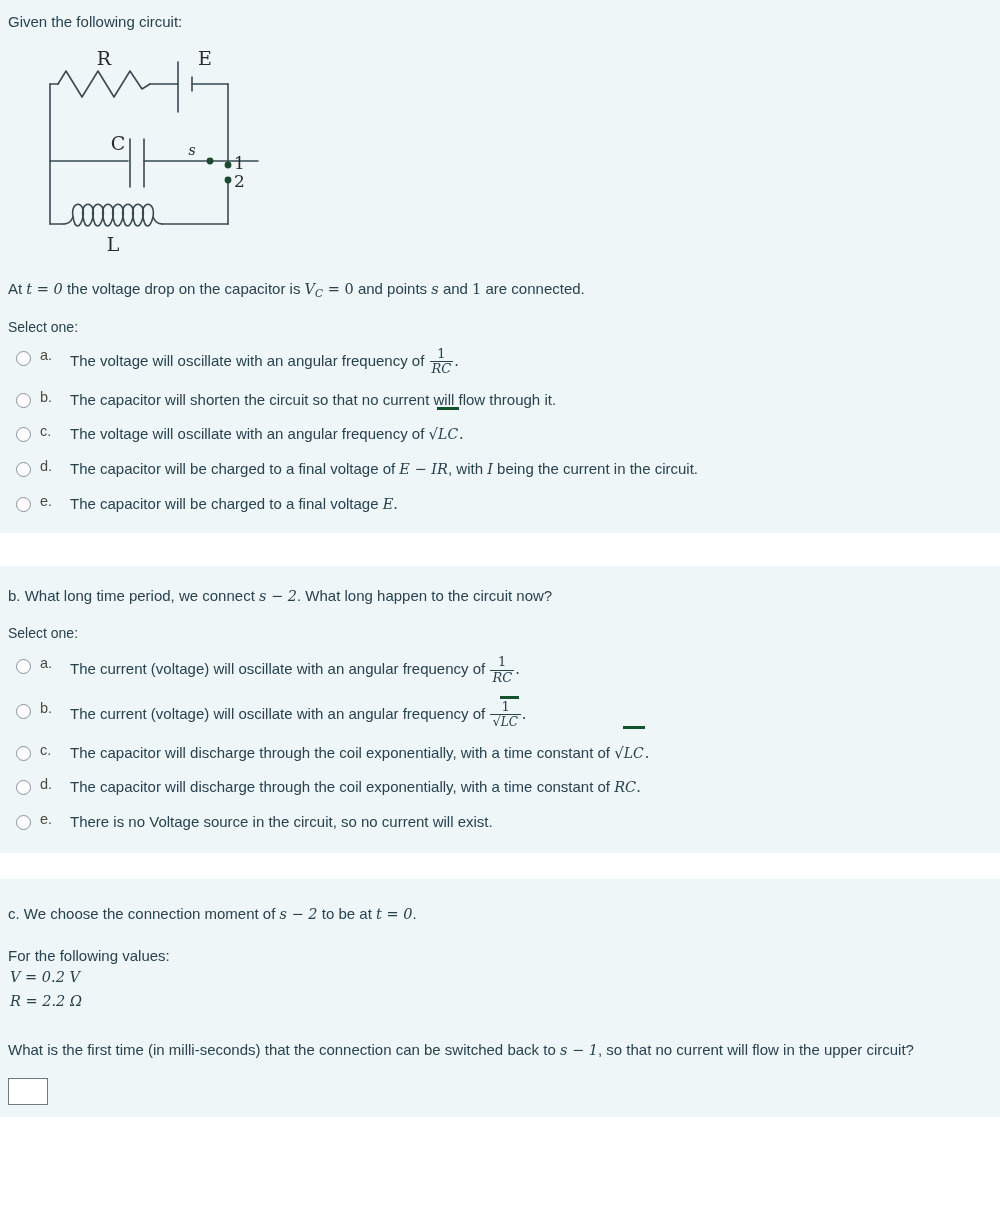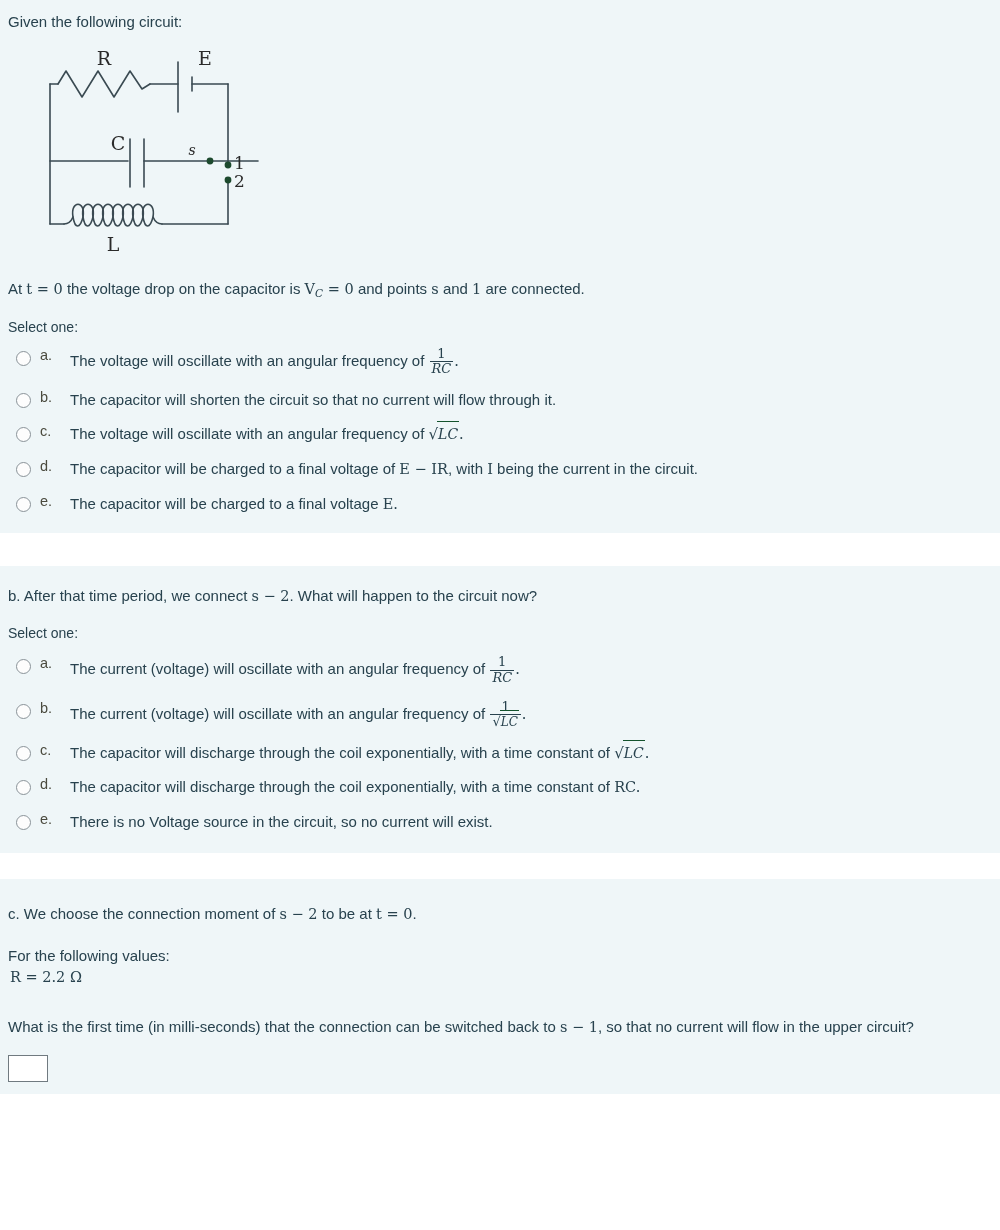--- a/index.html
+++ b/index.html
@@ -46,20 +46,21 @@
 
   
   .circuit-wrap {
     margin-top: 16px;
     margin-left: 20px;
   }
 
   
   .mathit {
     font-family: "DejaVu Serif", "Liberation Serif", serif;
+    font-style: italic;
     font-size: 14.5px;
   }
   .mathrm {
     font-family: "DejaVu Serif", "Liberation Serif", serif;
     font-style: normal;
     font-size: 14.5px;
   }
   .mathsub {
     font-family: "DejaVu Serif", "Liberation Serif", serif;
     font-style: italic;
@@ -88,22 +89,22 @@
     padding: 0 2px;
   }
   .sqrt {
     display: inline-block;
     font-family: "DejaVu Serif", "Liberation Serif", serif;
     font-style: italic;
     font-size: 14px;
     white-space: nowrap;
   }
   .sqrt .radicand {
-    border-top: 1px solid #14532d;
-    padding: 4px 1px 0 1px;
+    border-top: 3px solid #14532d;
+    padding: 16px 1px 0 1px;
     margin-left: -1px;
   }
   .sqrt .rad {
     font-style: normal;
     font-size: 15px;
   }
   .frac .den .sqrt { font-size: 12px; }
   .frac .den .sqrt .rad { font-size: 13px; }
 
   
@@ -277,21 +278,21 @@
 
       </div>
     </div>
   </div>
 
   <div class="gap"></div>
 
   <div class="section sec-b qb">
     <div class="pad">
       <div class="line">
-        <span>b. After that time period, we connect </span><span class="mathit">s − 2</span><span>. What will happen to the circuit now?</span>
+        <span>b. What long time period, we connect </span><span class="mathit">s − 2</span><span>. What long happen to the circuit now?</span>
       </div>
 
       <div class="select-one">Select one:</div>
 
       <div class="options">
 
         <div class="opt tall">
           <span class="radio"></span>
           <span class="optlabel">a.</span>
           <span class="opttext"><span>The current (voltage) will oscillate with an angular frequency of </span><span class="frac"><span class="num">1</span><span class="den">RC</span></span><span class="mathrm">.</span></span>
@@ -331,20 +332,21 @@
     <div class="pad">
       <div class="line">
         <span>c. We choose the connection moment of </span><span class="mathit">s − 2</span><span> to be at </span><span class="mathit">t = 0</span><span>.</span>
       </div>
 
       <div class="spacer20"></div>
 
       <div class="line">For the following values:</div>
 
       <div class="values">
+        <div class="mathit">V = 0.2 V</div>
         <div class="mathit">R = 2.2 Ω</div>
       </div>
 
       <div class="finalq line">
         <span>What is the first time (in milli-seconds) that the connection can be switched back to </span><span class="mathit">s − 1</span><span>, so that no current will flow in the upper circuit?</span>
       </div>
 
       <input class="answer-box" type="text" value="" placeholder="" style="">
     </div>
   </div>

